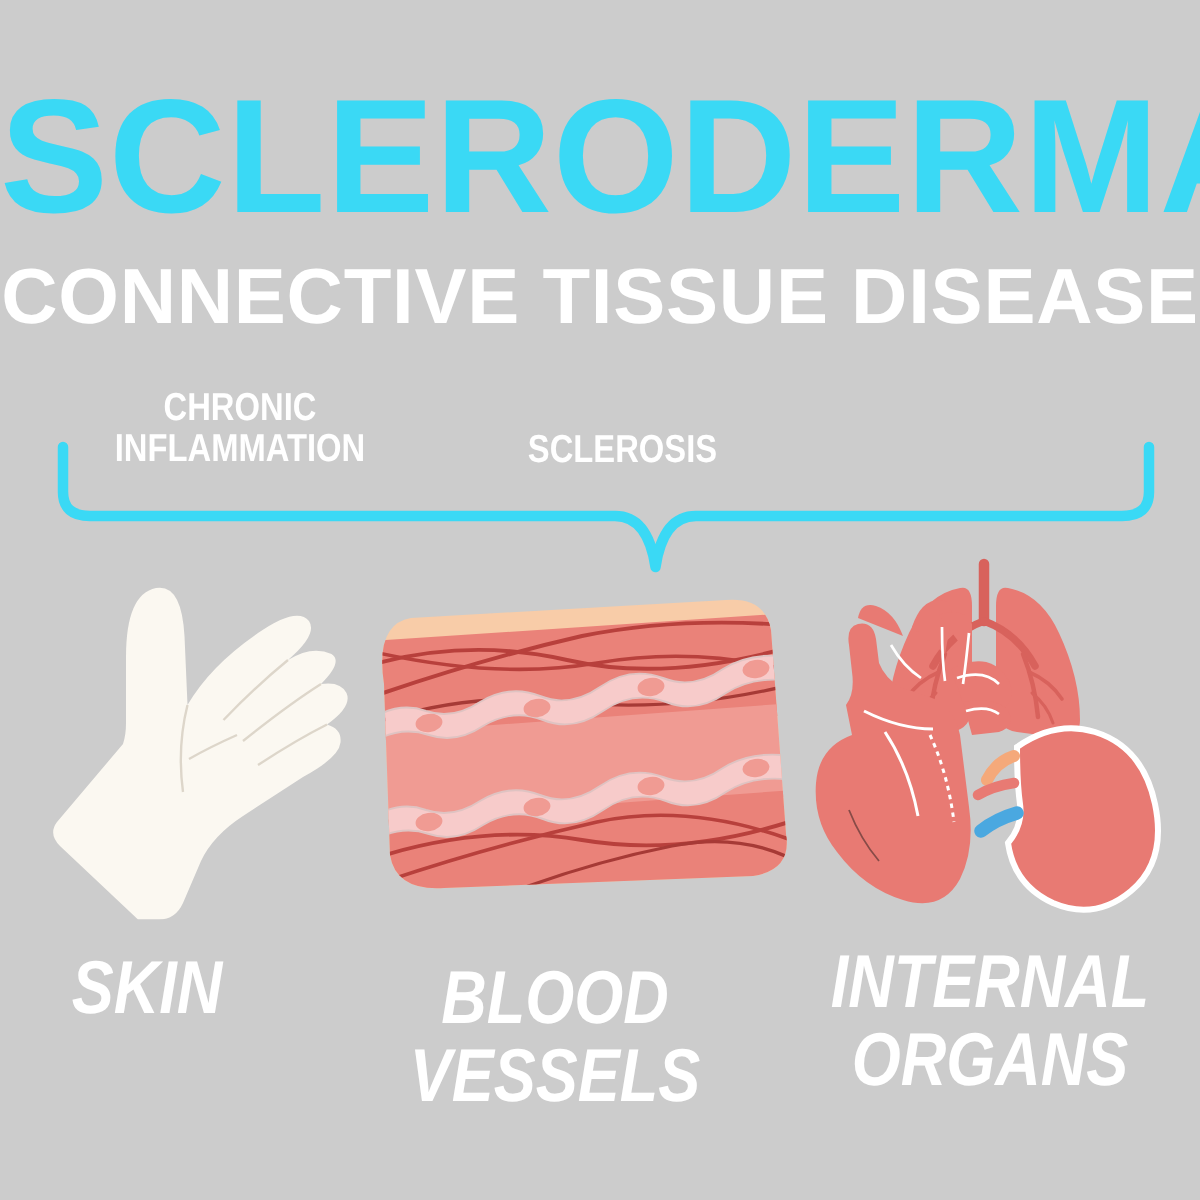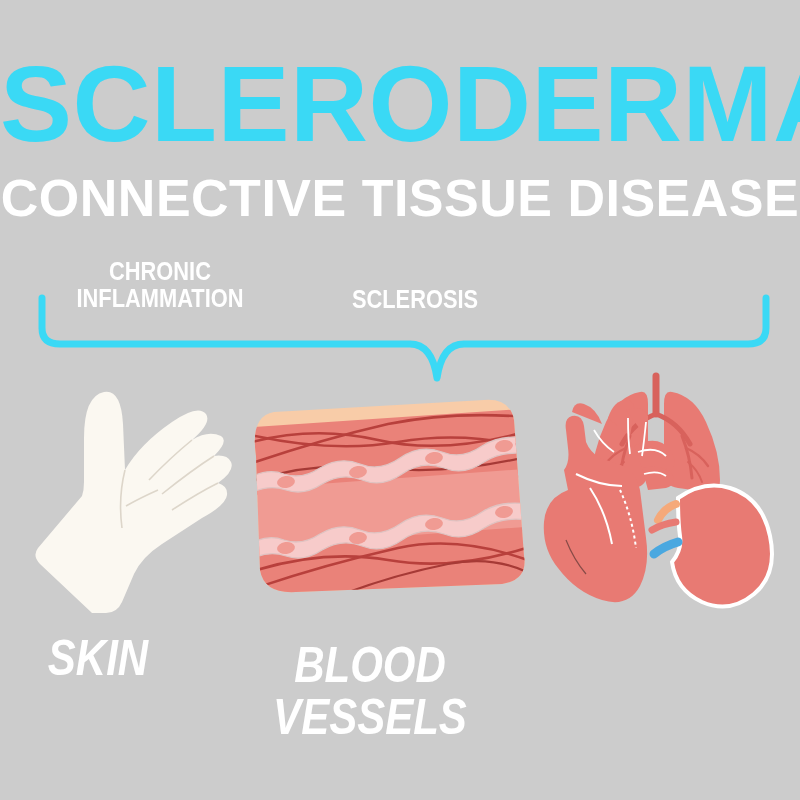--- a/index.html
+++ b/index.html
@@ -263,15 +263,19 @@
   </div>
 
   <div id="label-row">
     <div class="big-label" id="lbl-0">
       <span>SKIN</span>
     </div>
     <div class="big-label" id="lbl-1">
       <span>BLOOD</span>
       <span>VESSELS</span>
     </div>
+    <div class="big-label" id="lbl-2">
+      <span>INTERNAL</span>
+      <span>ORGANS</span>
+    </div>
   </div>
 
 </div>
 
 </body></html>

